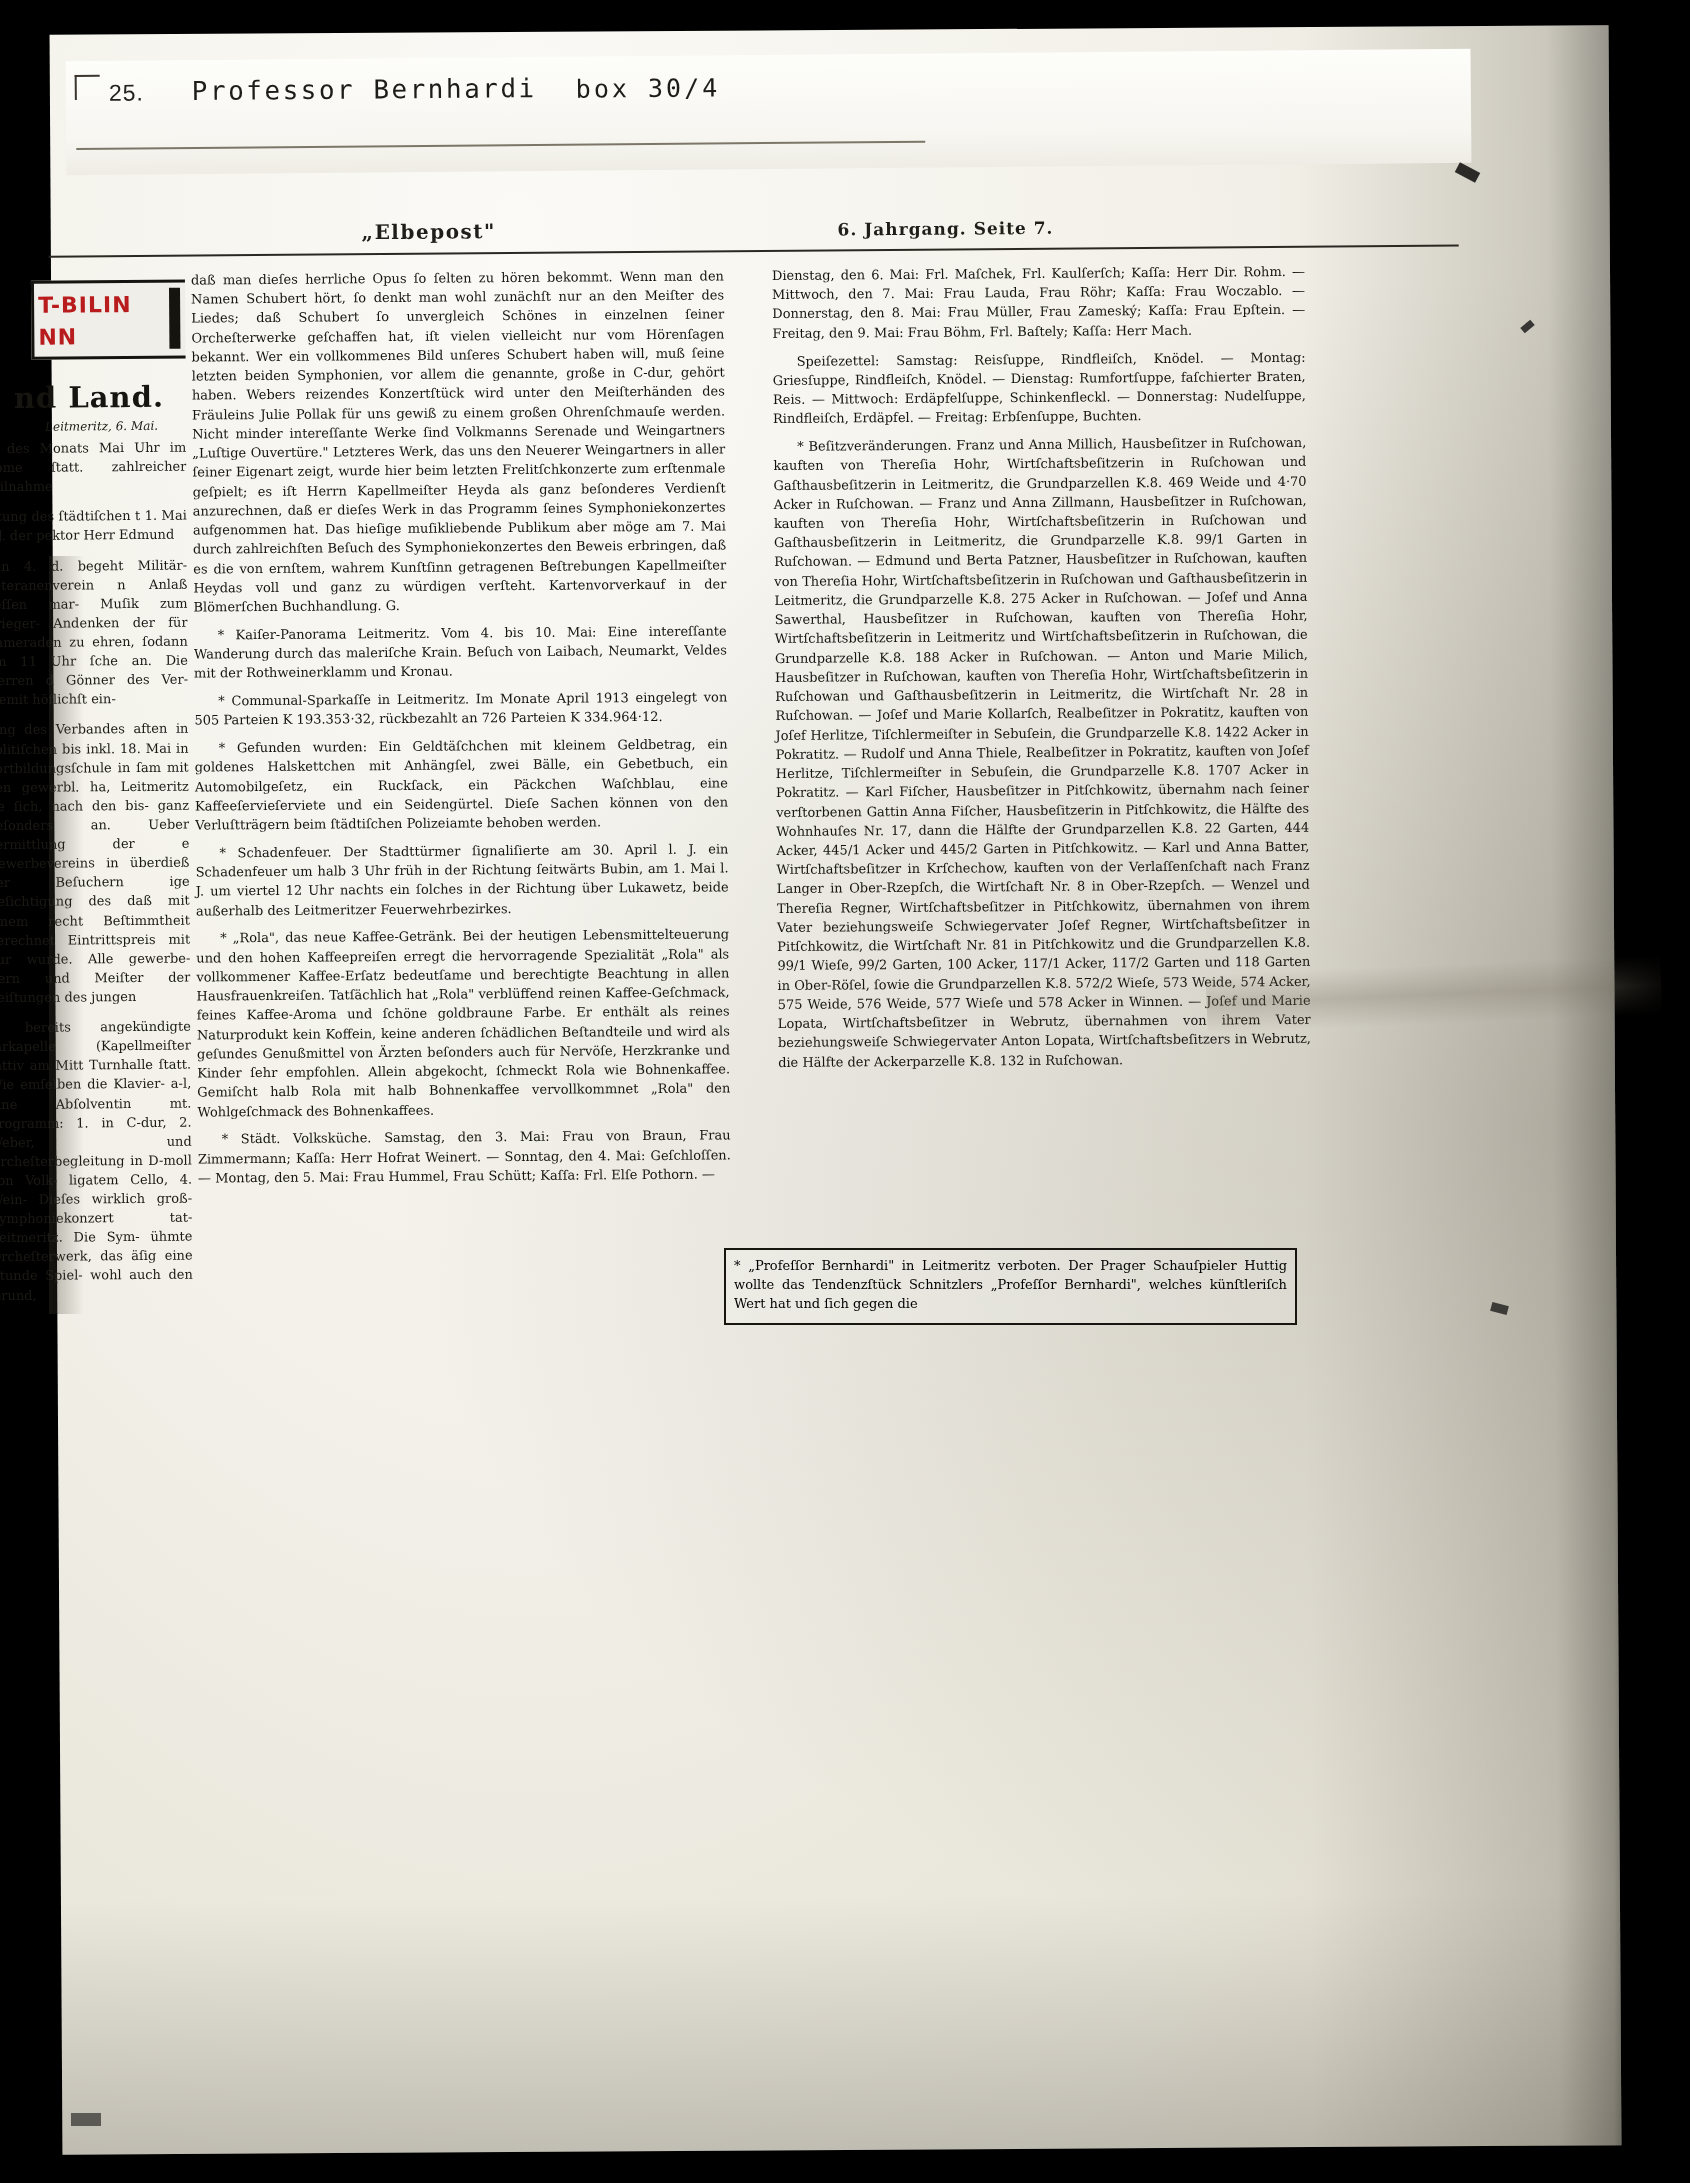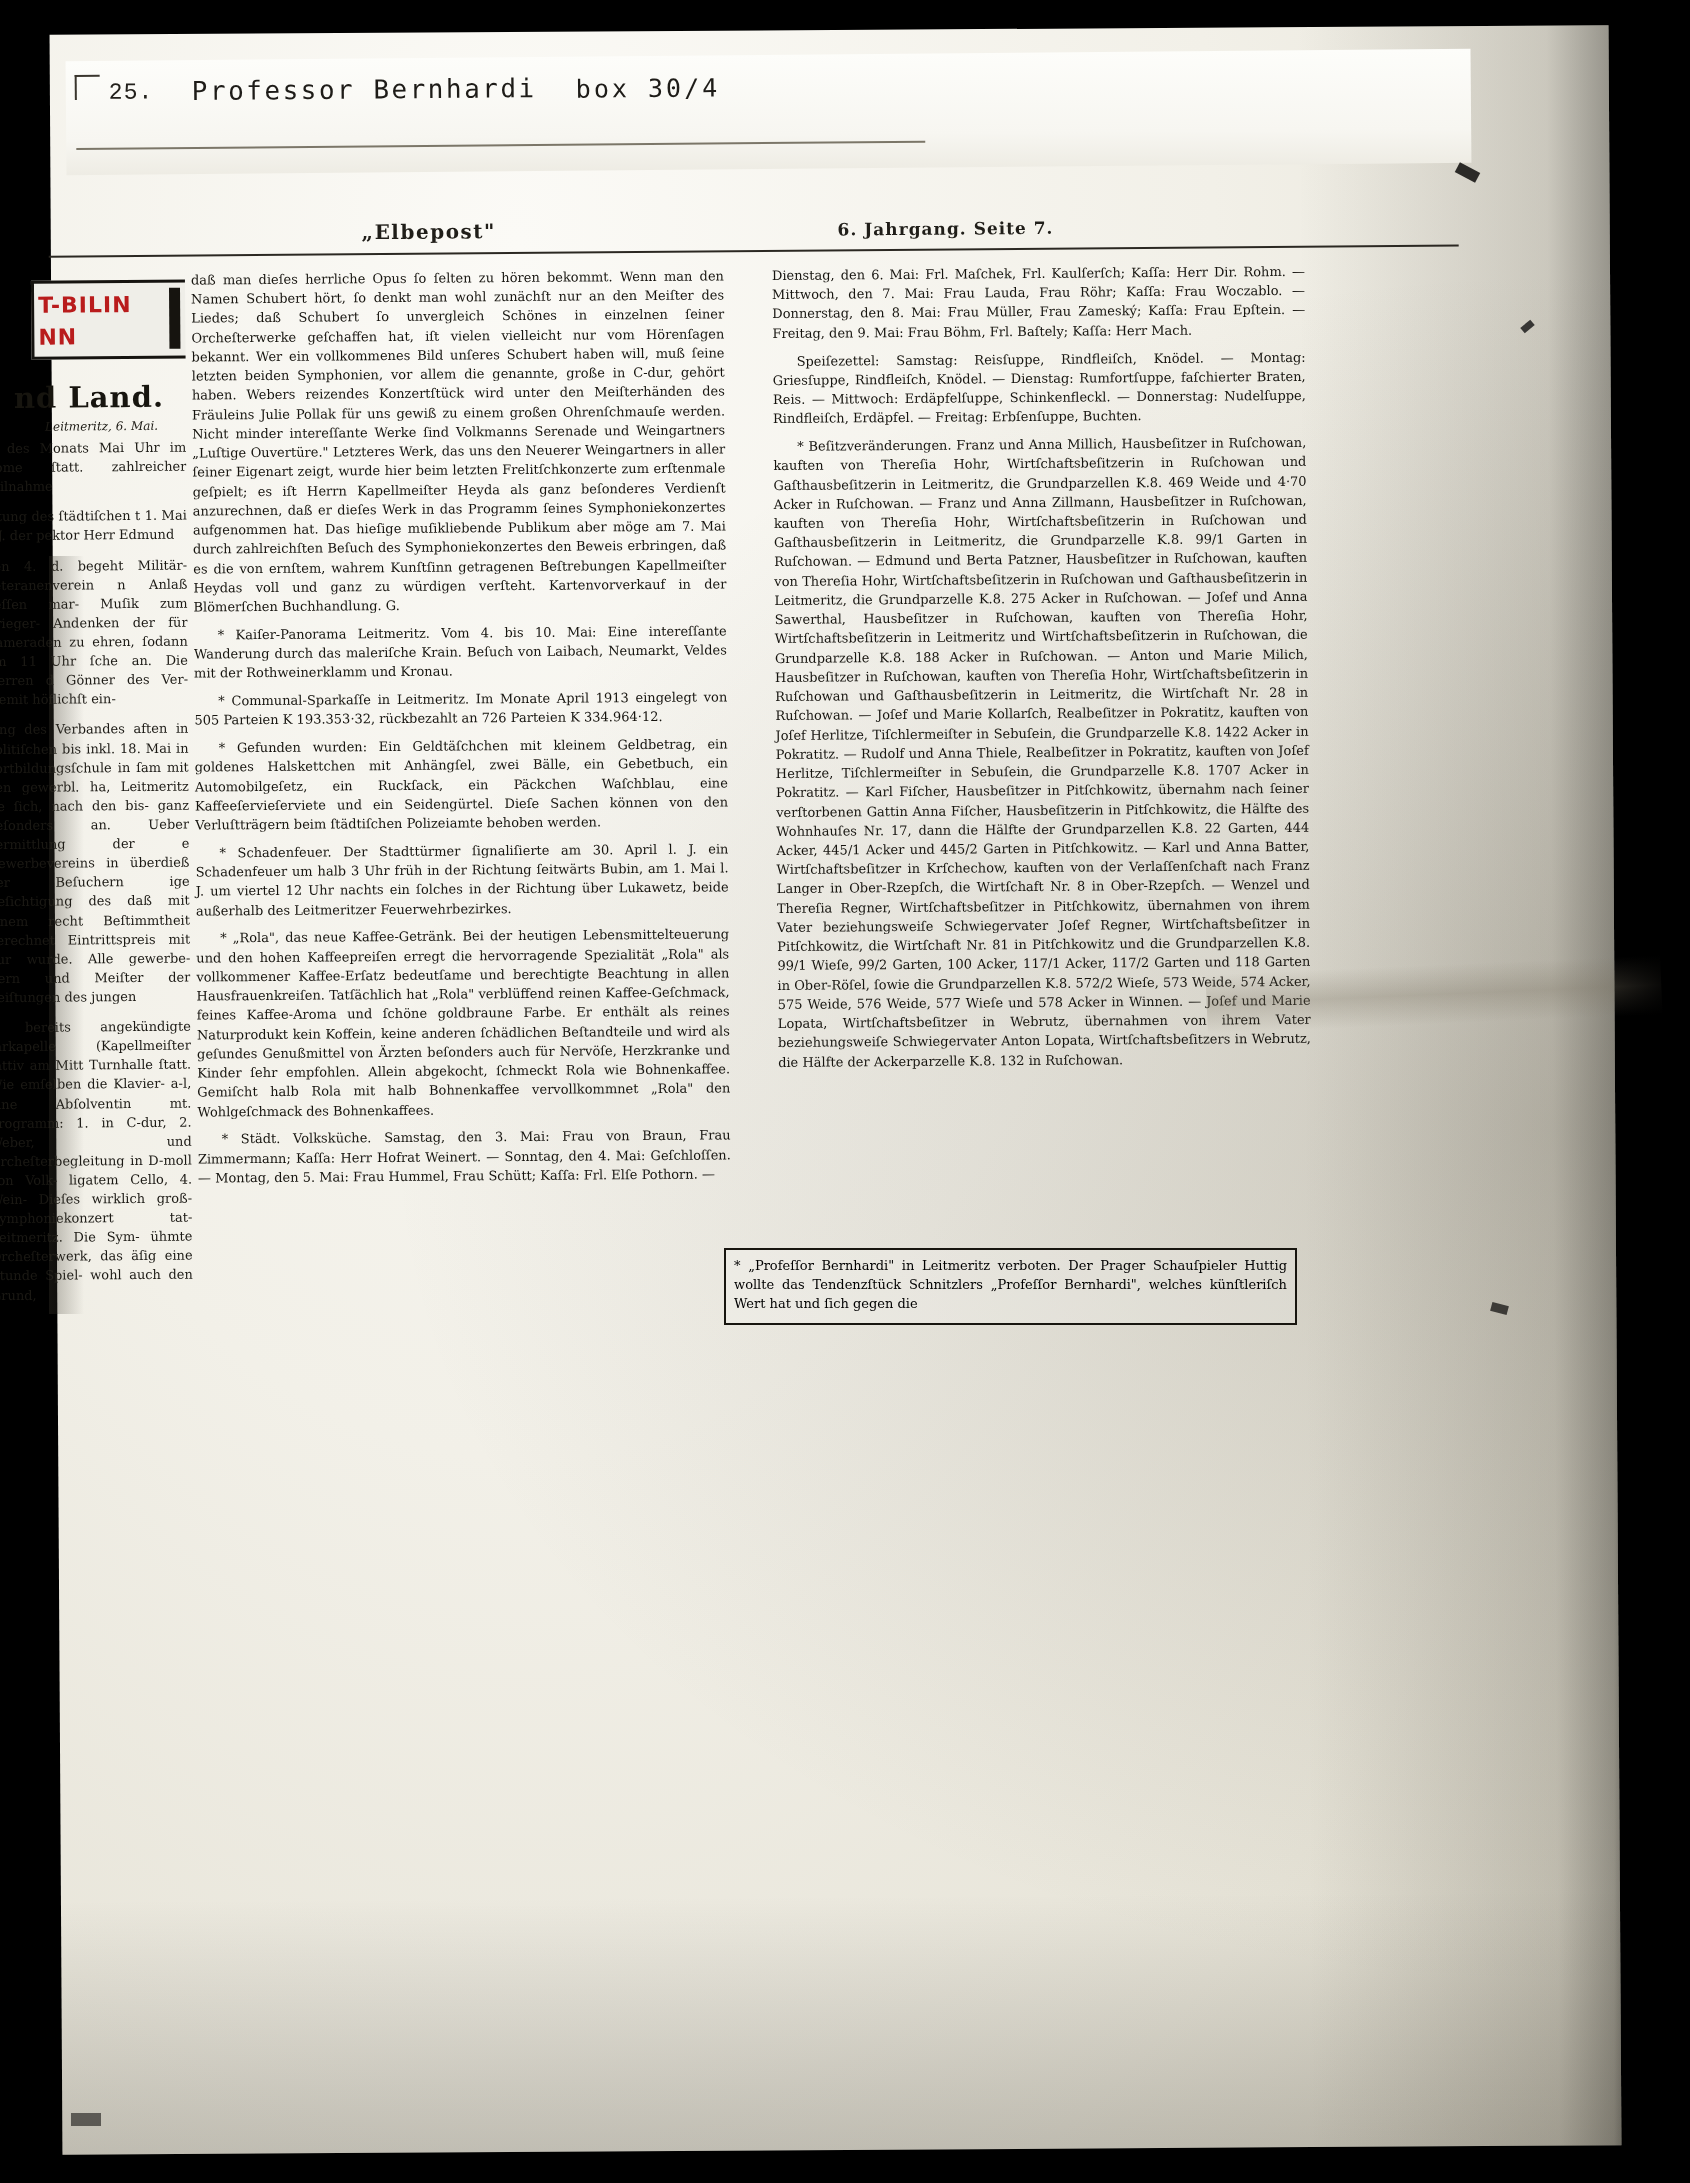--- a/index.html
+++ b/index.html
@@ -63,21 +63,21 @@
     left: 10px;
     top: 87px;
     width: 849px;
     height: 1.5px;
     background: #7b7668;
   }
   .hdr-num {
     position: absolute;
     left: 43px;
     top: 19px;
-    font-family: Liberation Mono, monospace;
+    font-family: Liberation Sans, sans-serif;
     font-size: 23px;
     letter-spacing: 1px;
     color: #23211c;
   }
   .hdr-title {
     position: absolute;
     left: 126px;
     top: 16px;
     font-family: "DejaVu Sans Mono", monospace;
     font-size: 26px;

